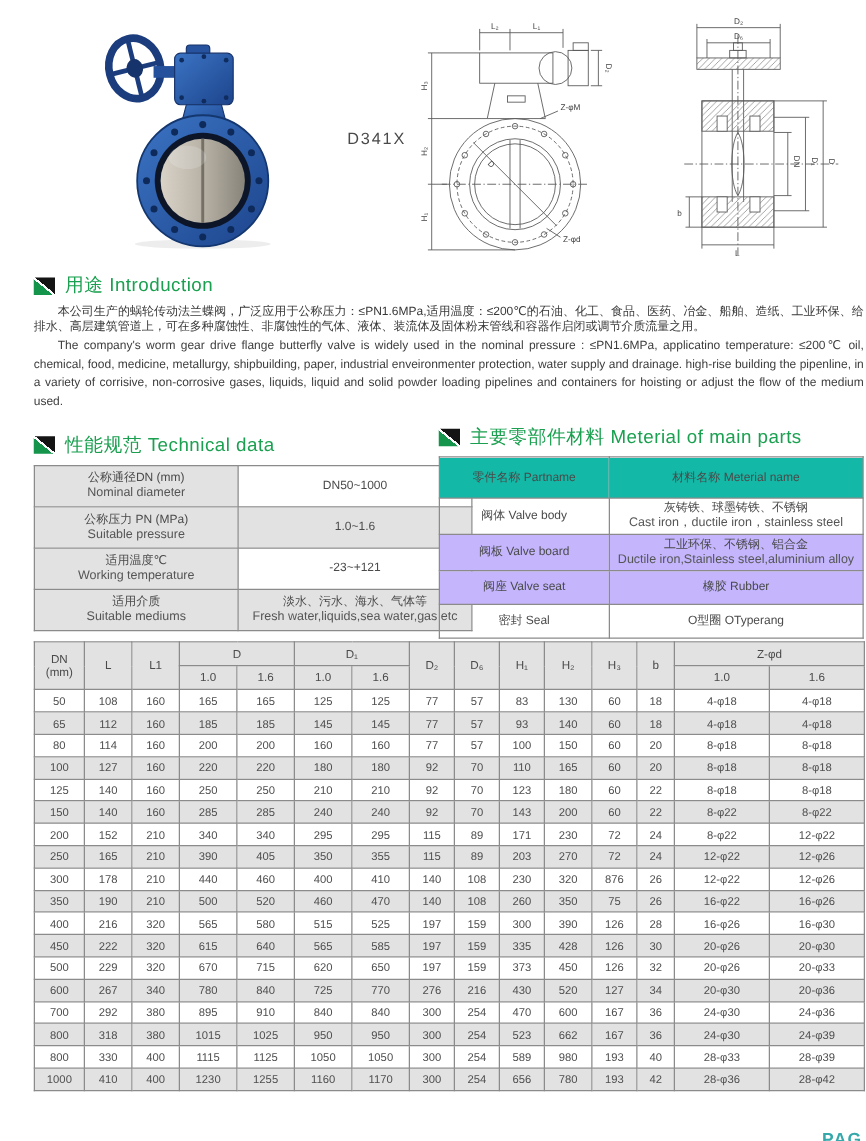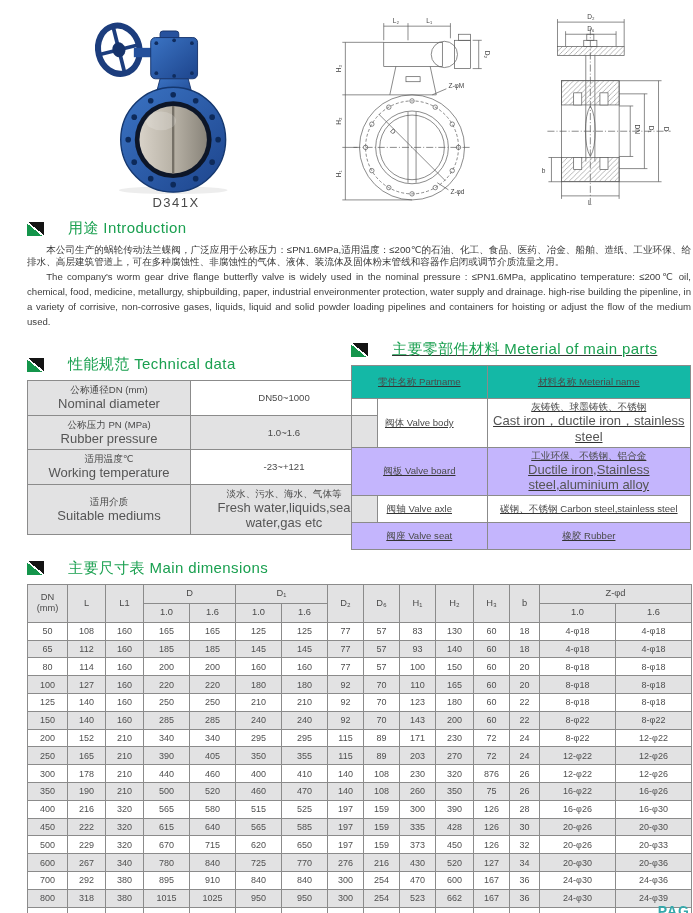--- a/index.html
+++ b/index.html
@@ -1,47 +1,47 @@
 <!DOCTYPE html>
 <html><head>
 <meta charset="utf-8">
 <style>
   html,body{margin:0;padding:0;background:#fff;}
   body{width:693px;height:913px;font-family:"Liberation Sans","DejaVu Sans",sans-serif;color:#333;}
   .page{width:693px;height:913px;box-sizing:border-box;padding:10px 2px 0 27px;position:relative;overflow:hidden;background:#fff;}
 
   
   .top{display:flex;height:200px;}
-  .photo{width:298px;display:flex;flex-direction:column;align-items:center;justify-content:flex-end;}
+  .photo{width:298px;display:flex;flex-direction:row;align-items:center;justify-content:flex-end;}
   .photo svg{width:226px;height:178px;}
   .caption{font-size:13px;color:#4a4a4a;letter-spacing:1.5px;margin-top:1px;}
   .drawings{flex:1;}
   .drawings svg{width:100%;height:198px;}
   .dwg-label{font-size:6.5px;fill:#444;}
 
   
-  .sec-head{display:flex;align-items:center;gap:24px;margin:9px 0 6px;}
+  .sec-head{display:flex;align-items:center;gap:8px;margin:9px 0 6px;}
   .sec-icon{width:17px;height:14px;flex:0 0 auto;
     background:linear-gradient(to top right,#14954b 0 45%,#ffffff 45% 53%,#141414 53% 100%);}
   .sec-title{font-size:15px;color:#1aa050;letter-spacing:.4px;white-space:nowrap;}
 
   
   .para{margin:2px 0;font-size:10.6px;line-height:1.5;color:#383838;text-align:justify;text-indent:2em;}
   .para.en{font-size:9.6px;line-height:1.55;color:#3d3d3d;}
 
   
   table{border-collapse:collapse;table-layout:fixed;}
   td,th{border:1px solid #8b8b8b;text-align:center;vertical-align:middle;color:#4a4a4a;overflow:hidden;}
   .zh{font-size:9.6px;line-height:1.25;}
-  .en{font-size:13px;line-height:1.2;color:#555;}
+  .en{font-size:10px;line-height:1.2;color:#555;}
 
   
   .two-col{display:flex;gap:16px;align-items:center;}
   .col-left{width:308px;}
-  .col-right{flex:1;text-decoration:underline;}
+  .col-right{flex:1;}
 
   .tech{width:351px;border-radius:14px;}
   .tech td{padding:3px 4px;height:26px;font-size:9.6px;}
   .tech td.lbl{width:44%;background:#e2e2e3;}
   .tech td.val.shade{background:#e2e2e3;}
 
   .mat{width:100%;}
   .mat th{font-weight:normal;font-size:9.6px;background:#14b8a6;height:22px;padding:5px;}
   .mat td{font-size:9.6px;padding:2px;height:22px;}
   .mat tr.shade td{background:#c4b5fd;}
@@ -276,21 +276,21 @@
                 <div class="zh">公称通径DN (mm)</div>
                 <div class="en">Nominal diameter</div>
               </td>
               <td class="val">
                 <div class="zh">DN50~1000</div>
               </td>
             </tr>
             <tr>
               <td class="lbl">
                 <div class="zh">公称压力 PN (MPa)</div>
-                <div class="en">Rubber pressure</div>
+                <div class="en">Suitable pressure</div>
               </td>
               <td class="val shade">
                 <div class="zh">1.0~1.6</div>
               </td>
             </tr>
             <tr>
               <td class="lbl">
                 <div class="zh">适用温度℃</div>
                 <div class="en">Working temperature</div>
               </td>
@@ -336,41 +336,37 @@
                 <div class="en">Cast iron，ductile iron，stainless steel</div>
               </td>
             </tr>
             <tr class="shade">
               <td class="part zh">阀板 Valve board</td>
               <td>
                 <div class="zh">工业环保、不锈钢、铝合金</div>
                 <div class="en">Ductile iron,Stainless steel,aluminium alloy</div>
               </td>
             </tr>
-            <tr>
-              <td class="part zh">阀轴 Valve axle</td>
-              <td>
-                <div class="zh">碳钢、不锈钢 Carbon steel,stainless steel</div>
-              </td>
-            </tr>
             <tr class="shade">
               <td class="part zh">阀座 Valve seat</td>
               <td>
                 <div class="zh">橡胶 Rubber</div>
+              </td>
+            </tr>
+            <tr>
+              <td class="part zh">密封 Seal</td>
+              <td>
+                <div class="zh">O型圈 OTyperang</div>
               </td>
             </tr>
           </tbody>
       </table>
     </div>
   </div>
 
-  <div class="sec-head">
-    <span class="sec-icon"></span>
-    <span class="sec-title">主要尺寸表 Main dimensions</span>
-  </div>
 
   <table class="dims">
     <colgroup>
       <col style="width:40px">
         <col style="width:38px">
         <col style="width:38px">
       <col style="width:46px">
         <col style="width:46px">
         <col style="width:46px">
         <col style="width:46px">

